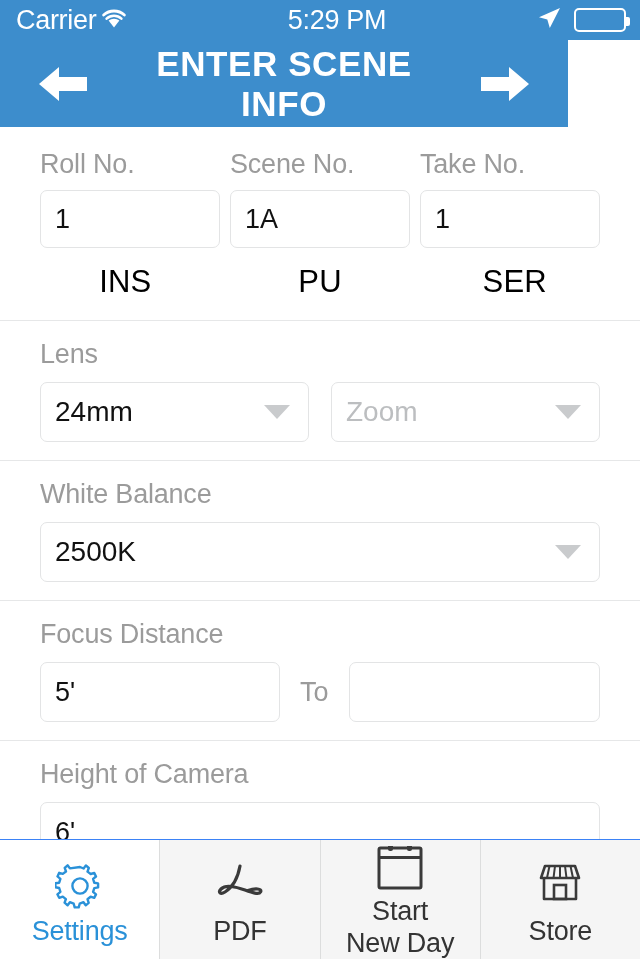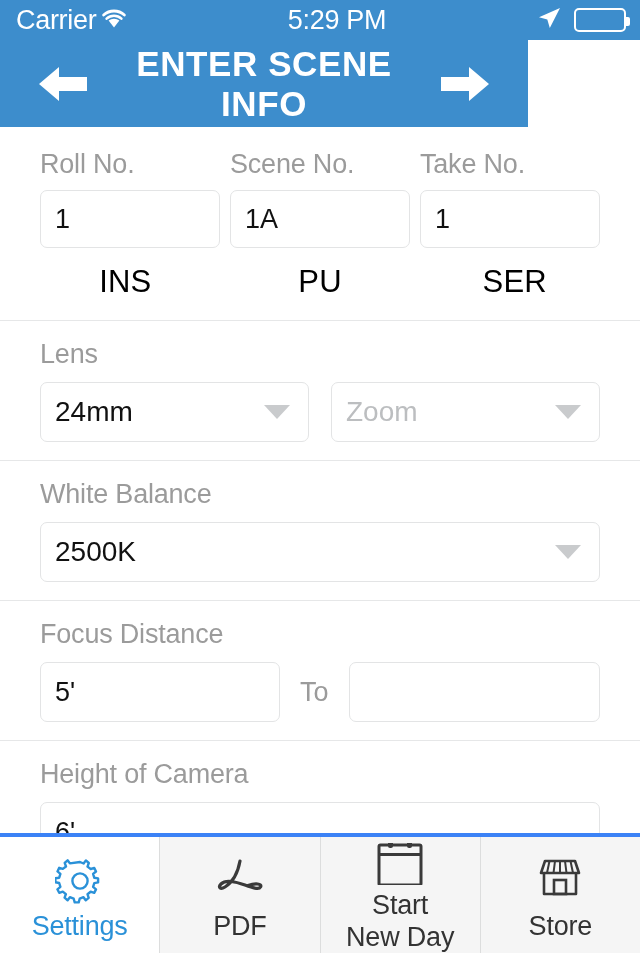--- a/index.html
+++ b/index.html
@@ -31,21 +31,21 @@
     width: 52px; height: 24px; border: 2px solid #fff; border-radius: 5px;
     position: relative;
   }
   .battery::after {
     content: ""; position: absolute; right: -6px; top: 7px;
     width: 4px; height: 9px; background: #fff; border-radius: 0 2px 2px 0;
   }
 
   
   .navbar {
-    position: absolute; top: 40px; left: 0; width: 528px; height: 87px;
+    position: absolute; top: 40px; left: 0; width: 568px; height: 87px;
     background: #3d8dcc;
     display: flex; align-items: center; justify-content: space-between;
     padding: 0 34px;
     gap: 44px;
   }
   .nav-title {
     color: #fff; font-size: 35px; font-weight: bold; letter-spacing: 0.6px;
     flex: 1; text-align: center;
   }
   .nav-arrow { width: 58px; height: 46px; display: flex; align-items: center; justify-content: center; cursor: pointer; }
@@ -91,22 +91,22 @@
 
   .lens-row { display: flex; gap: 22px; }
   .lens-row > div { flex: 1; }
 
   .focus-row { display: flex; align-items: center; gap: 20px; }
   .focus-row .fbox { width: 240px; }
   .focus-to { font-size: 27px; color: #9b9b9b; }
 
   
   .tabbar {
-    position: absolute; bottom: 7px; left: 0; width: 640px; height: 120px;
-    display: flex; border-top: 4px solid #3b82f6; background: #f6f6f6;
+    position: absolute; bottom: 1px; left: 0; width: 640px; height: 120px;
+    display: flex; border-top: 1px solid #3b82f6; background: #f6f6f6;
   }
   .tab {
     flex: 1; display: flex; flex-direction: column; align-items: center;
     justify-content: center; gap: 4px;
     border-right: 1px solid #dcdddd; cursor: pointer;
     background: #f5f5f5; color: #333; padding-top: 6px;
   }
   .tab:last-child { border-right: none; }
   .tab.active { background: #ffffff; color: #2a91d8; }
   .tab-label { font-size: 27px; line-height: 32px; text-align: center; letter-spacing: -0.2px; }

